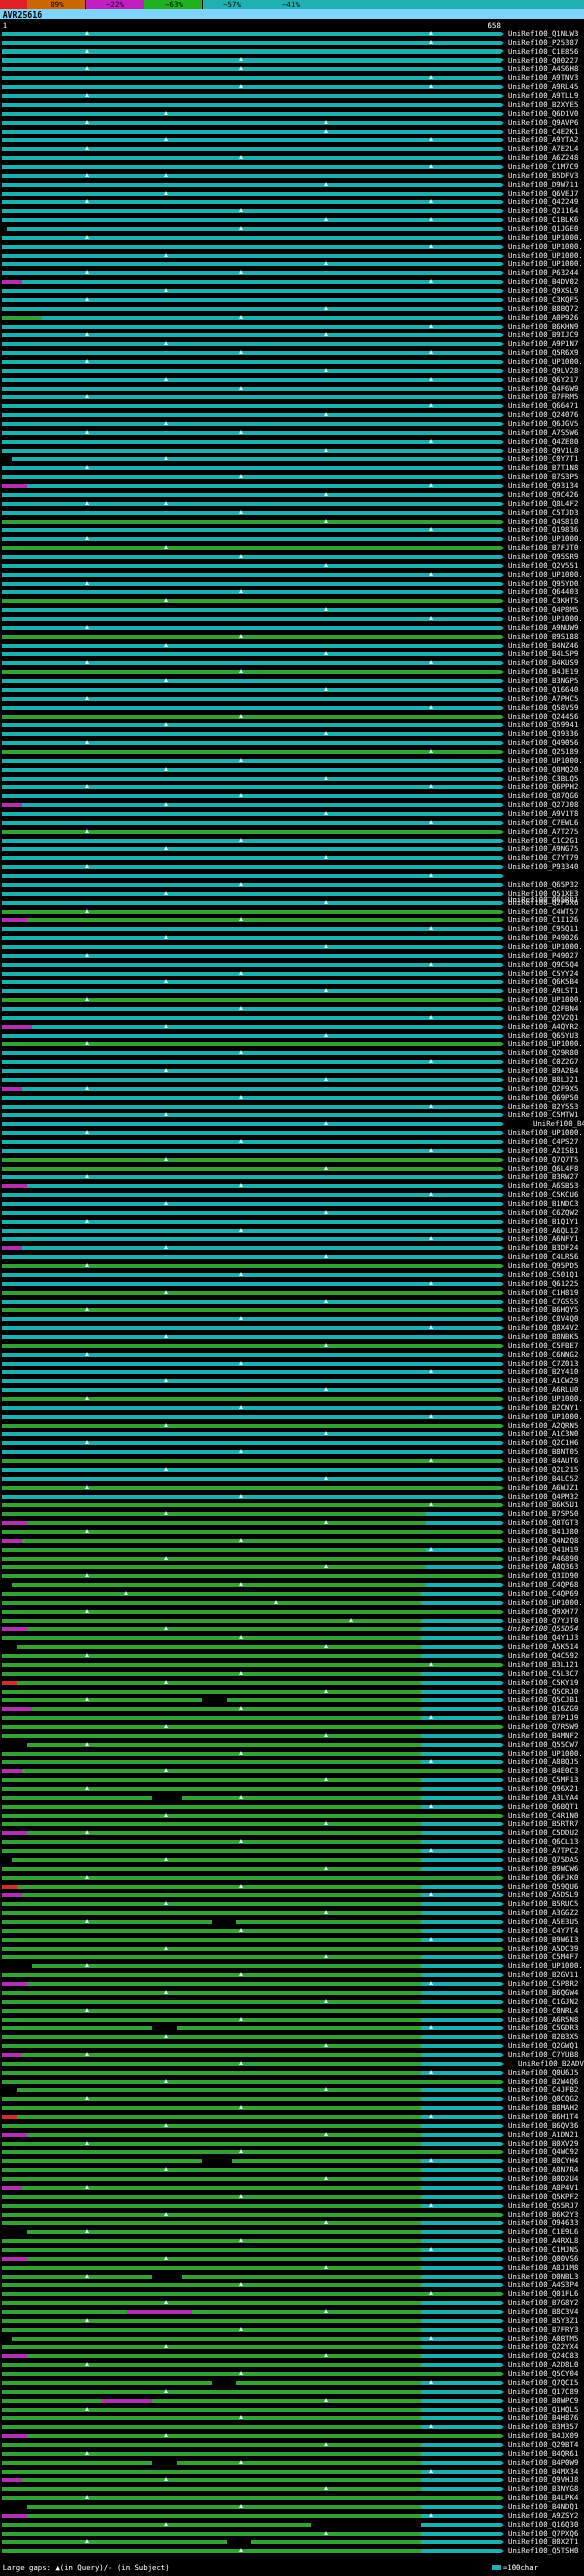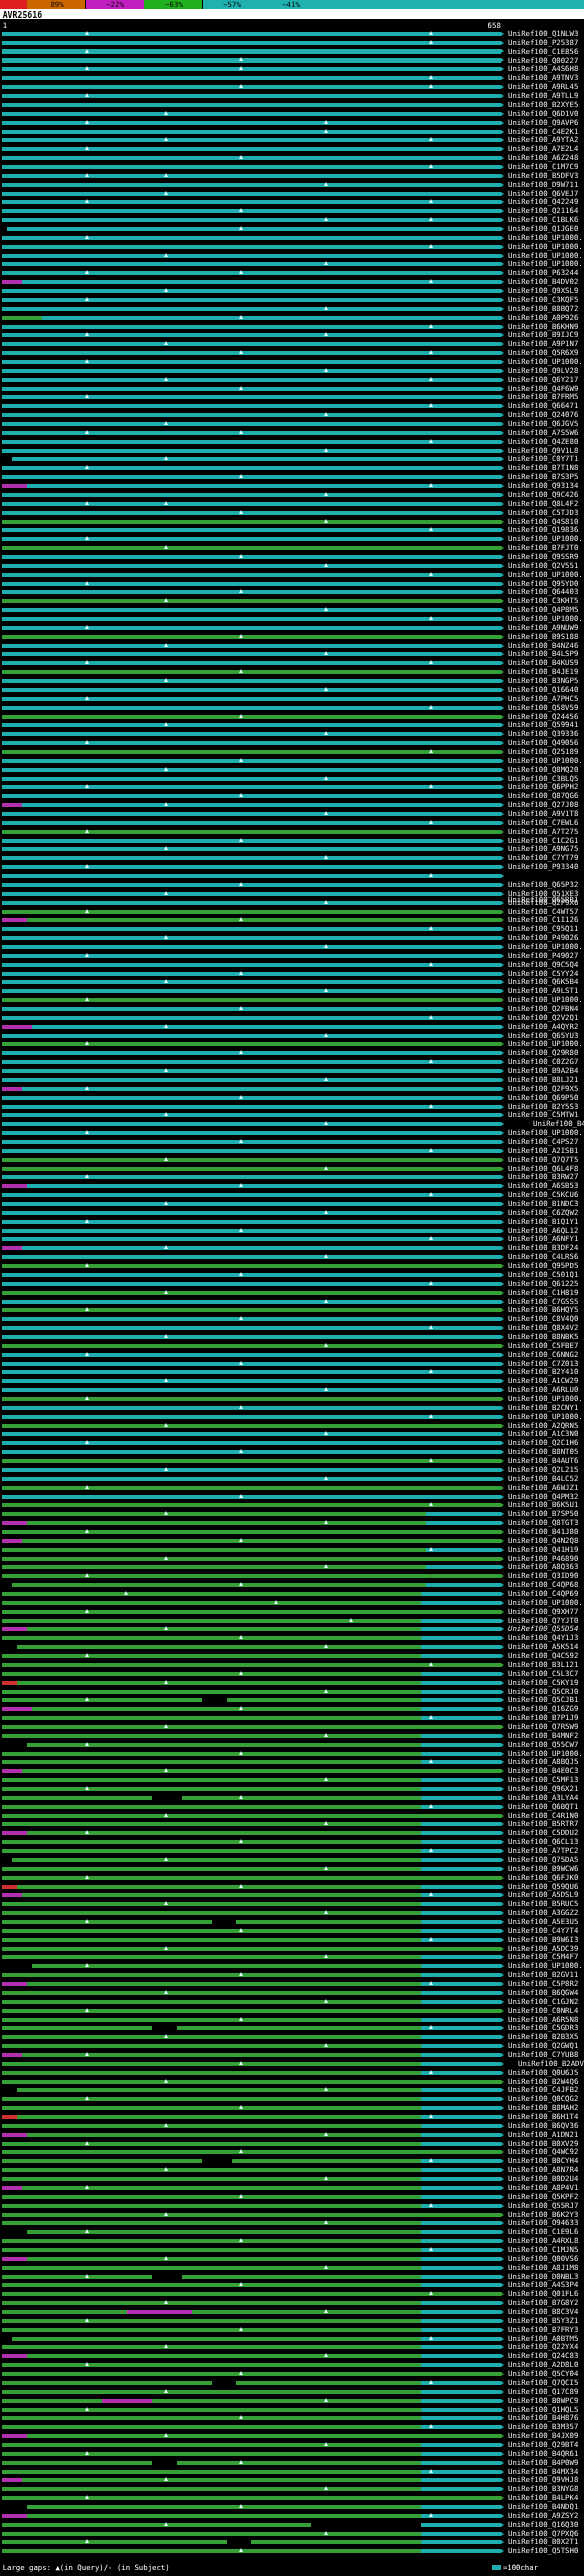--- a/index.html
+++ b/index.html
@@ -5,21 +5,21 @@
   * { margin:0; padding:0; box-sizing:border-box; }
   html,body { background:#000; }
   body {
     width:585px; height:2576px;
     position:relative; overflow:hidden;
     font-family:"DejaVu Sans Mono", monospace;
   }
   .keybar { position:absolute; left:0; top:0; width:585px; height:9.1px; }
   .keyseg { position:absolute; top:0; height:9.1px; }
   .keylabel { position:absolute; top:0.9px; font-size:7.3px; line-height:7.3px; color:#000; transform:translateX(-50%); white-space:nowrap; }
-  .querybar { position:absolute; left:0; top:9.1px; width:585px; height:10px; background:#ffffff; }
+  .querybar { position:absolute; left:0; top:9.1px; width:585px; height:10px; background:#7dd3fc; }
   .querybar .qname { position:absolute; left:2.7px; top:0.9px; font-size:8.2px; font-weight:bold; color:#000; }
   .ruler { position:absolute; left:1.8px; top:19px; width:499px; height:11px; color:#fff; font-size:7.3px; }
   .rstart { position:absolute; left:0.9px; top:1.8px; }
   .rend { position:absolute; right:0; top:1.8px; }
   .plot { position:absolute; left:1.8px; top:30px; width:504px; height:2528px; }
   .hitrow { position:absolute; left:0; width:100%; height:8.9px; }
   .seg { position:absolute; top:1.8px; height:4.6px; }
   .tip { position:absolute; top:1.8px; width:0; height:0;
          border-top:2.3px solid transparent; border-bottom:2.3px solid transparent; }
   .mark { position:absolute; top:0.9px; width:0; height:0;

